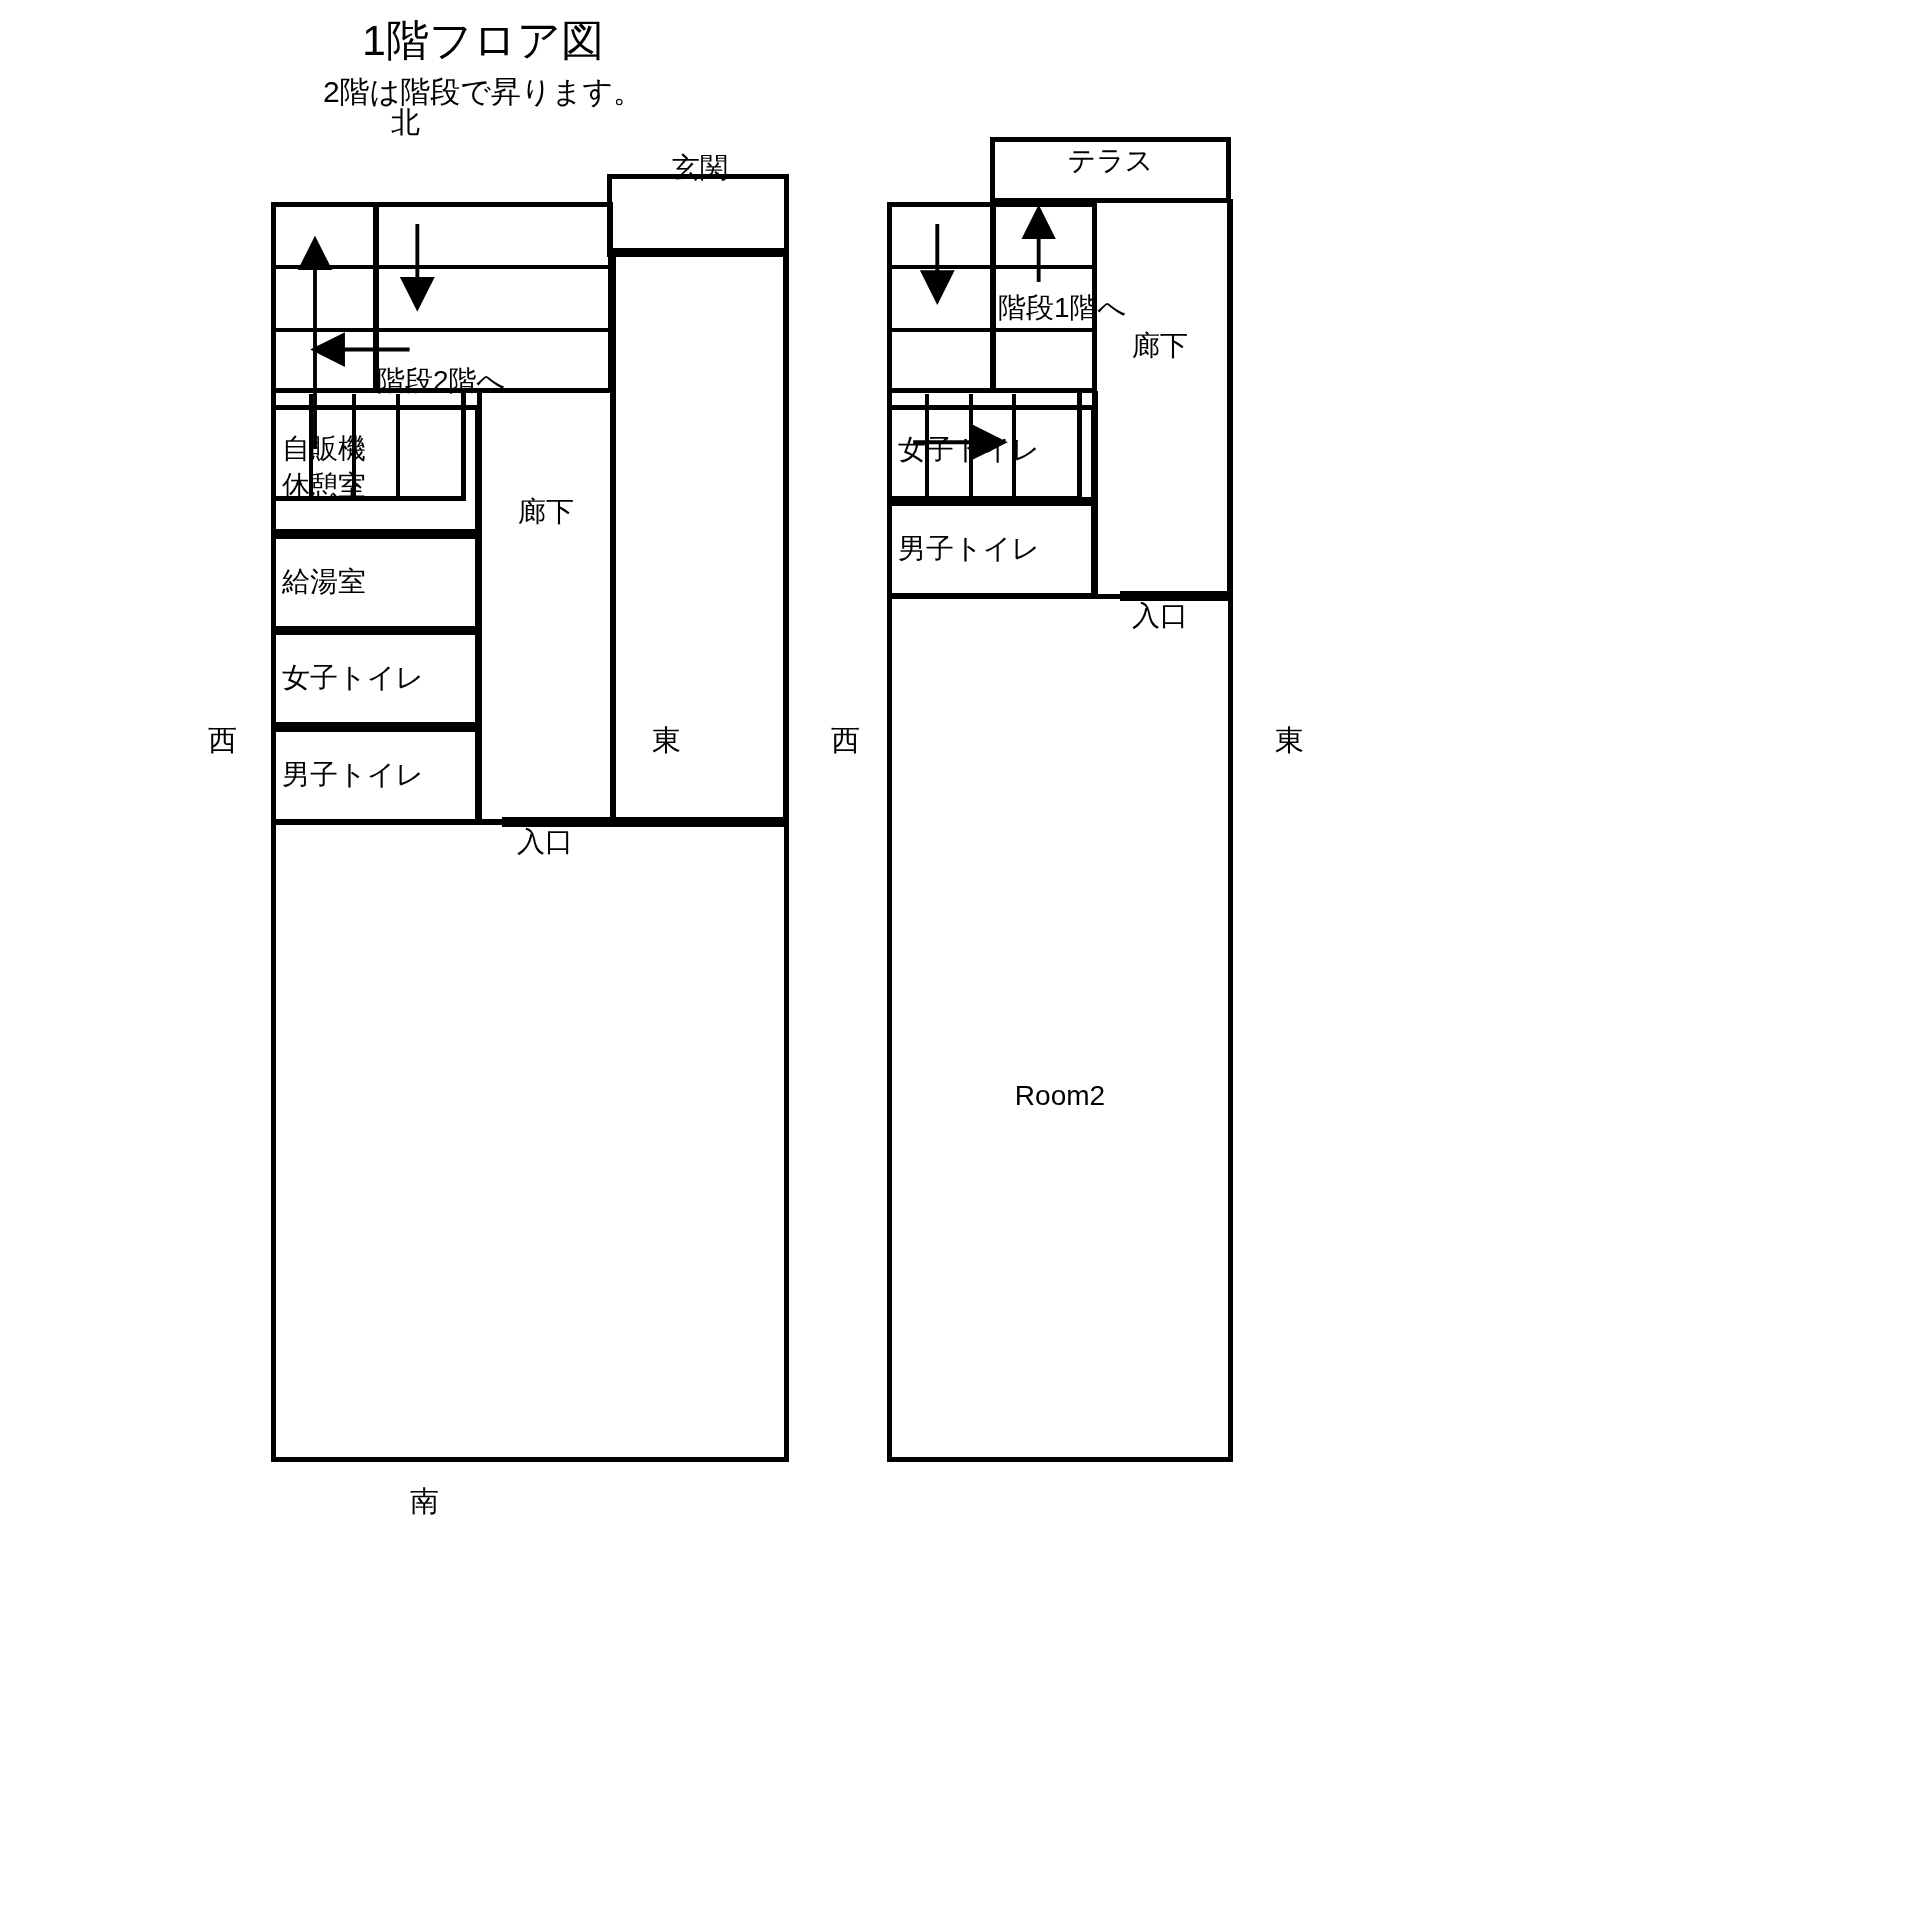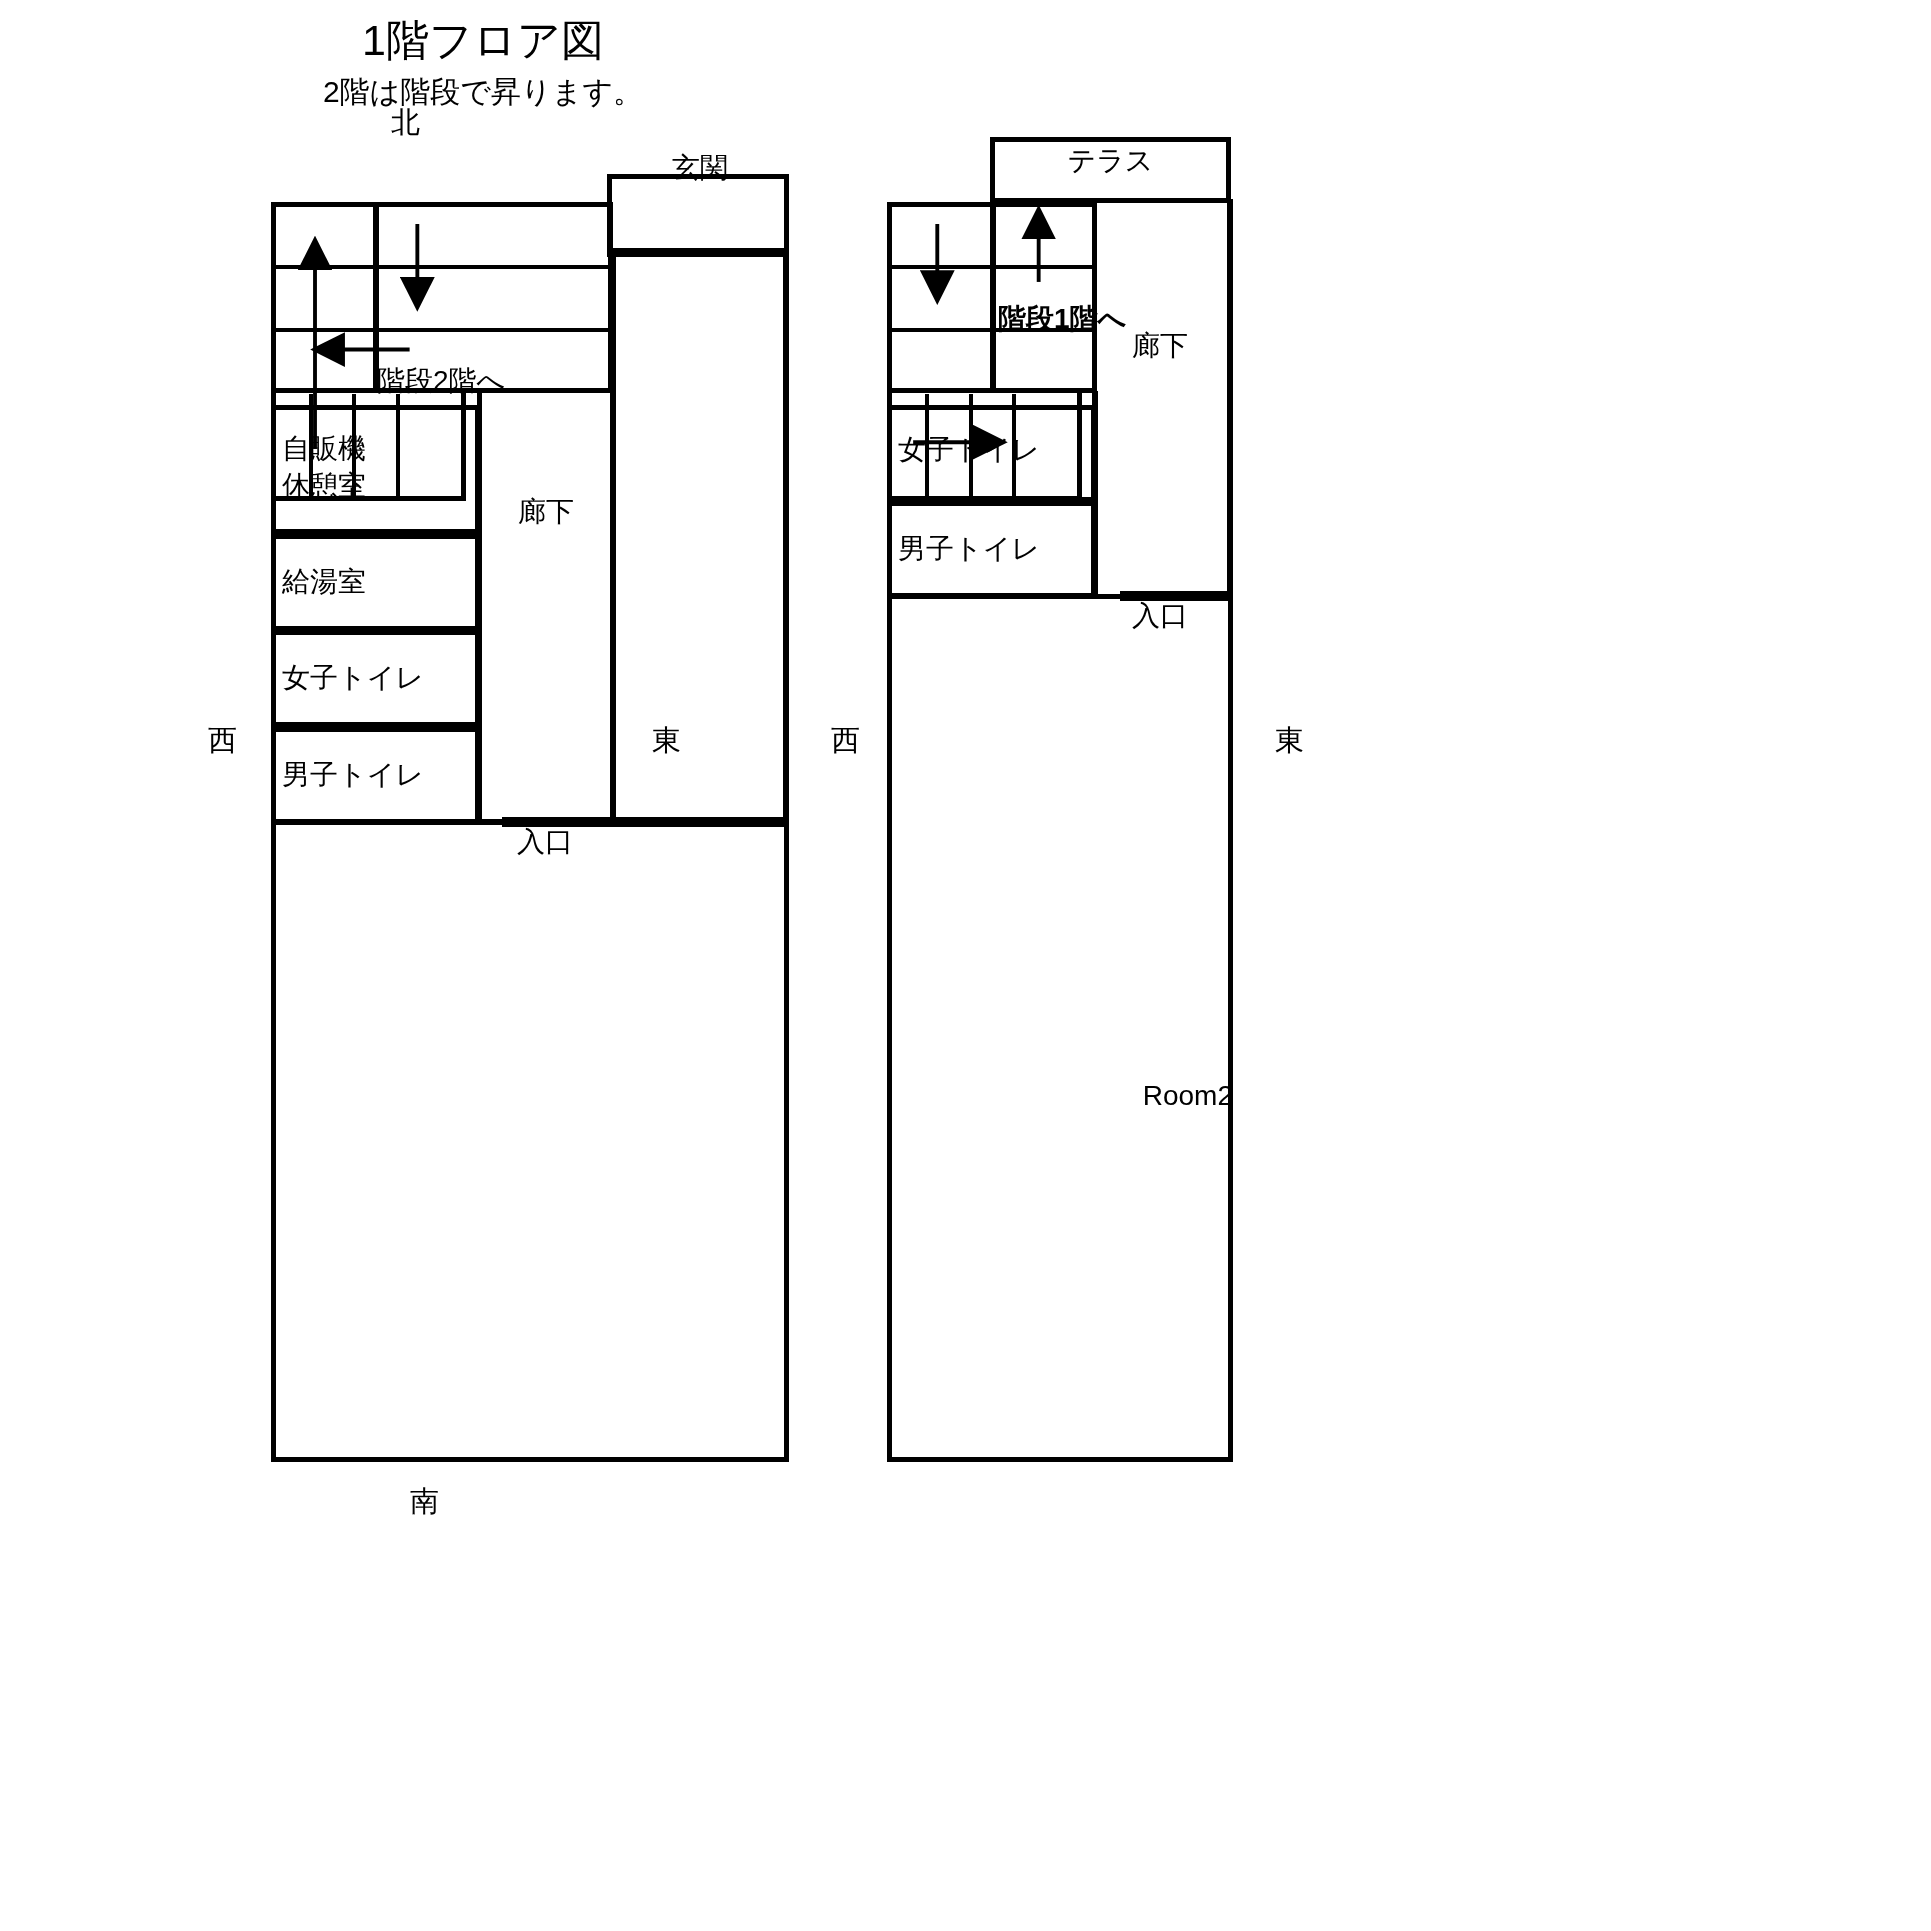--- a/index.html
+++ b/index.html
@@ -180,39 +180,39 @@
     <div class="hline" style="left:-76px; top:265px; width:100px; height:3.9px;"></div>
     <div class="hline" style="left:-76px; top:328px; width:100px; height:3.9px;"></div>
     <div class="hline" style="left:30px; top:265px; width:98px; height:3.9px;"></div>
     <div class="hline" style="left:30px; top:328px; width:98px; height:3.9px;"></div>
 
     <div class="rect" style="left:-79px; top:391px; width:195px; height:110px; border-top:none;"></div>
     <div class="vline" style="left:-41px; top:394px; width:3.9px; height:104px;"></div>
     <div class="vline" style="left:2.9px; top:394px; width:3.9px; height:104px;"></div>
     <div class="vline" style="left:46px; top:394px; width:3.9px; height:104px;"></div>
 
-    <div class="small-label" style="left:32px; top:305px;font-weight:bold;">階段1階へ</div>
+    <div class="small-label" style="left:32px; top:294px;">階段1階へ</div>
 
     <div class="room-label" style="left:166px; top:328px;">廊下</div>
 
     <div class="rect" style="left:-79px; top:405px; width:209px; height:97px;"></div>
     <div class="room-label" style="left:-68px; top:432px;">女子トイレ</div>
 
     <div class="rect" style="left:-79px; top:501px; width:209px; height:97px;"></div>
     <div class="room-label" style="left:-68px; top:531px;">男子トイレ</div>
 
     <div class="vline" style="left:261px; top:199px; width:5.8px; height:398px;"></div>
 
     <div class="vline" style="left:126px; top:391px; width:5.8px; height:206px;"></div>
 
     <div class="hline" style="left:154px; top:591px; width:112px; height:9.7px;"></div>
     <div class="small-label" style="left:166px; top:602px;">入口</div>
 
     <div class="rect" style="left:-79px; top:594px; width:346px; height:868px;"></div>
-    <div class="room-label" style="left:-79px; width:346px; text-align:right; top:1078px;">Room2</div>
+    <div class="room-label" style="left:-79px; width:346px; text-align:center; top:1078px;">Room2</div>
 
     <svg class="arrow-layer" viewBox="0 0 1000 2000" width="966" height="1931">
       <defs>
         <marker id="ah2" markerWidth="9" markerHeight="9" refX="4.5" refY="4.5" orient="auto">
           <path d="M0,0 L9,4.5 L0,9 z" fill="#000"></path>
         </marker>
       </defs>
 
       <line x1="-30" y1="232" x2="-30" y2="298" stroke="#000" stroke-width="4" marker-end="url(#ah2)"></line>
 

